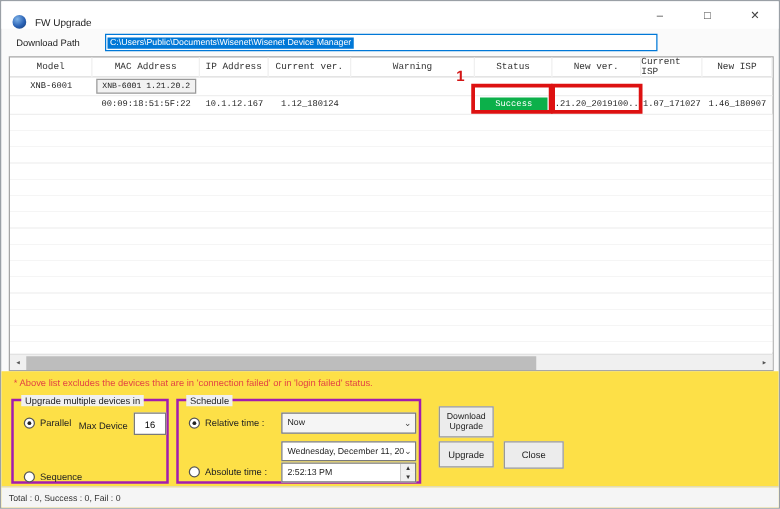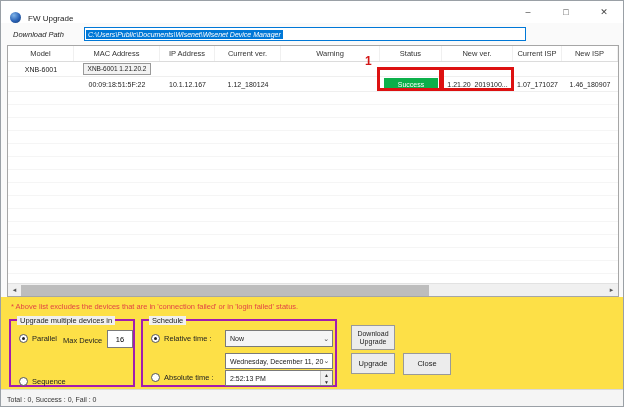--- a/index.html
+++ b/index.html
@@ -11,30 +11,30 @@
   .titlebar { position:absolute; left:0; top:0; width:100%; height:22px; background:#ffffff;
               display:flex; align-items:flex-end; }
   .app-icon { width:11px; height:11px; border-radius:50%; margin-left:9px;
               background:radial-gradient(circle at 35% 30%, #7fb3e8, #2a62b5 55%, #173a6e); }
   .title-text { font-size:8px; color:#222; margin-left:7px; }
   .win-controls { margin-left:auto; display:flex; height:22px; }
   .win-btn { width:38px; height:22px; display:flex; align-items:center; justify-content:center;
              font-size:9px; color:#444; }
 
   
-  .path-row { position:absolute; left:0; top:22px; width:100%; height:22px;font-style:italic; }
+  .path-row { position:absolute; left:0; top:22px; width:100%; height:22px; }
   .path-label { position:absolute; left:12px; top:7px; font-size:7.5px; color:#222; }
   .path-input { position:absolute; left:83px; top:4px; width:442px; height:14px;
                 background:#fff; border:1px solid #0078d7; display:flex; align-items:center; }
   .path-selected { background:#0078d7; color:#fff; font-size:7px; padding:1px 2px; margin-left:1px;
                    white-space:nowrap; }
 
   
   .table-panel { position:absolute; left:6px; top:44px; width:612px; height:252px;
-                 background:#fff; border:1px solid #a6a6a6; }
+                 background:#fff; border:1px solid #a6a6a6;font-family:Liberation Mono, monospace; }
   .grid-row { display:grid; grid-template-columns:66px 86px 55px 66px 99px 62px 71px 49px 56px; }
   .thead { height:16px; border-bottom:1px solid #dcdcdc; }
   .th { font-size:7.5px; color:#333; display:flex; align-items:center; justify-content:center;
         border-right:1px solid #f0f0f0; }
   .tr { height:15px; border-bottom:1px solid #efefef; }
   .td { font-size:7px; color:#222; display:flex; align-items:center; justify-content:center;
         white-space:nowrap; overflow:hidden; }
   .fw-combo { font-size:6.5px; color:#222; background:#f2f2f2; border:1px solid #9a9a9a;
               padding:1px 4px; line-height:8px; white-space:nowrap; }
   .status-pill { background:#0cb04a; color:#fff; font-size:7px; width:54px; height:12px;

